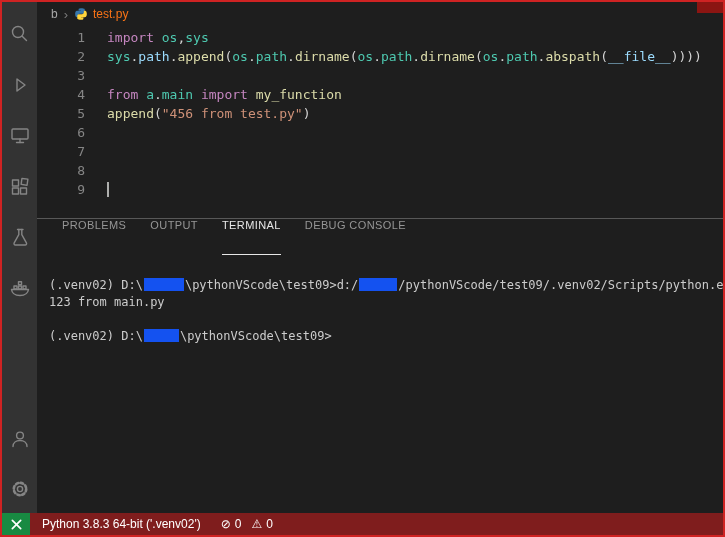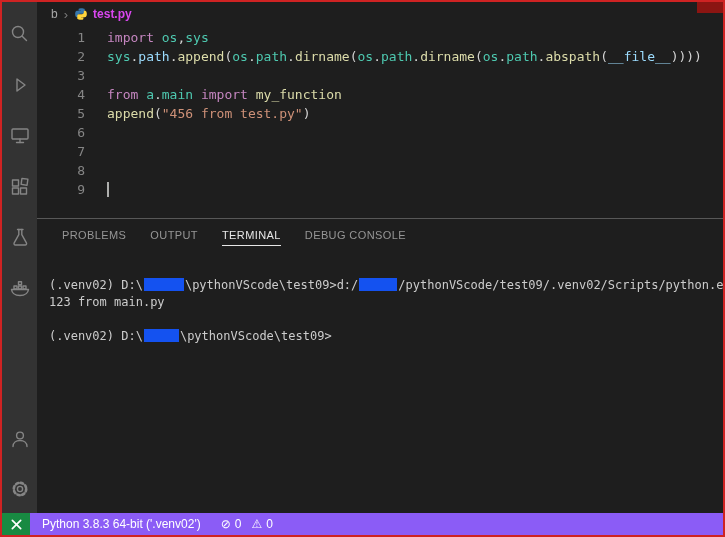--- a/index.html
+++ b/index.html
@@ -18,40 +18,40 @@
   .ab-bottom { margin-top:auto; display:flex; flex-direction:column; gap:26px; align-items:center; padding-bottom:12px; }
   .ab-icon { width:24px; height:24px; display:flex; align-items:center; justify-content:center; cursor:pointer; }
   .ab-icon svg { stroke:#858585; fill:none; stroke-width:1.4; stroke-linecap:round; stroke-linejoin:round; }
 
   
   .main-col { flex:1; display:flex; flex-direction:column; min-width:0; }
 
   .breadcrumb { height:24px; display:flex; align-items:center; gap:5px; padding-left:14px;
                 font-size:12px; color:#a9a9a9; flex-shrink:0; }
   .breadcrumb .chev { color:#7a7a7a; font-size:13px; margin:0 1px; }
-  .breadcrumb .bc-file { color:#d946ef;font-weight:bold; }
+  .breadcrumb .bc-file { color:#f97316; }
   .pyicon { display:flex; align-items:center; }
 
   
   .editor { height:192px; overflow:hidden; font-family:"DejaVu Sans Mono", monospace;
             font-size:13px; line-height:19px; padding-top:2px; flex-shrink:0; }
   .code-line { display:flex; height:19px; white-space:pre; }
   .gutter { width:70px; text-align:right; padding-right:22px; color:#858585; flex-shrink:0; user-select:none; }
   .code-content { white-space:pre; color:#d4d4d4; }
   .tk-kw  { color:var(--tk-kw,#c586c0); }
   .tk-mod { color:var(--tk-mod,#4ec9b0); }
   .tk-var { color:var(--tk-var,#9cdcfe); }
   .tk-fn  { color:var(--tk-fn,#dcdcaa); }
   .tk-str { color:var(--tk-str,#ce9178); }
   .tk-pl  { color:var(--tk-pl,#d4d4d4); }
   .cursor { display:inline-block; width:2px; height:15px; background:#aeafad; vertical-align:text-bottom; }
 
   
   .panel { flex:1; border-top:1px solid #585858; display:flex; flex-direction:column; min-height:0; }
-  .panel-tabs { height:36px; display:flex; align-items:center; gap:24px; padding-left:25px; flex-shrink:0; }
+  .panel-tabs { height:36px; display:flex; gap:24px; padding-left:25px; flex-shrink:0; }
   .ptab { font-size:11px; letter-spacing:0.4px; color:#969696; cursor:pointer; padding-bottom:4px;
           border-bottom:1px solid transparent; text-transform:uppercase; }
   .ptab.active { color:#e7e7e7; border-bottom-color:#e7e7e7; }
 
   .terminal { flex:1; overflow:hidden; font-family:"DejaVu Sans Mono", monospace; font-size:12px;
               line-height:17px; color:#cccccc; padding:22px 0 0 12px; }
   .term-line { white-space:pre; height:17px; }
   .redacted { display:inline-block; height:13px; vertical-align:middle; margin:0 1px; transform:translateY(-1px); }
 
   
@@ -169,21 +169,21 @@
             <div class="term-line"><span>(.venv02) D:\</span><span class="redacted" style="width: 40px; background: rgb(20, 82, 240);"></span><span>\pythonVScode\test09&gt;d:/</span><span class="redacted" style="width: 38px; background: rgb(20, 82, 240);"></span><span>/pythonVScode/test09/.venv02/Scripts/python.exe d:</span></div>
             <div class="term-line"><span>123 from main.py</span></div>
             <div class="term-line">&nbsp;</div>
             <div class="term-line"><span>(.venv02) D:\</span><span class="redacted" style="width: 35px; background: rgb(20, 82, 240);"></span><span>\pythonVScode\test09&gt;</span></div>
           </div>
       </div>
 
     </div>
   </div>
 
-  <div class="status-bar" style="background: #8b5cf6;">
+  <div class="status-bar" style="background: #7f1d1d;">
     <div class="remote" style="background: rgb(24, 138, 66);">
       <svg width="13" height="13" viewBox="0 0 14 14">
           <line x1="2.5" y1="2.5" x2="11.5" y2="11.5"></line>
           <line x1="11.5" y1="2.5" x2="2.5" y2="11.5"></line>
         </svg>
     </div>
     <div class="sb-python">Python 3.8.3 64-bit ('.venv02')</div>
     <div class="sb-problems">
       <span class="glyph">⊘</span>
       <span>0</span>

